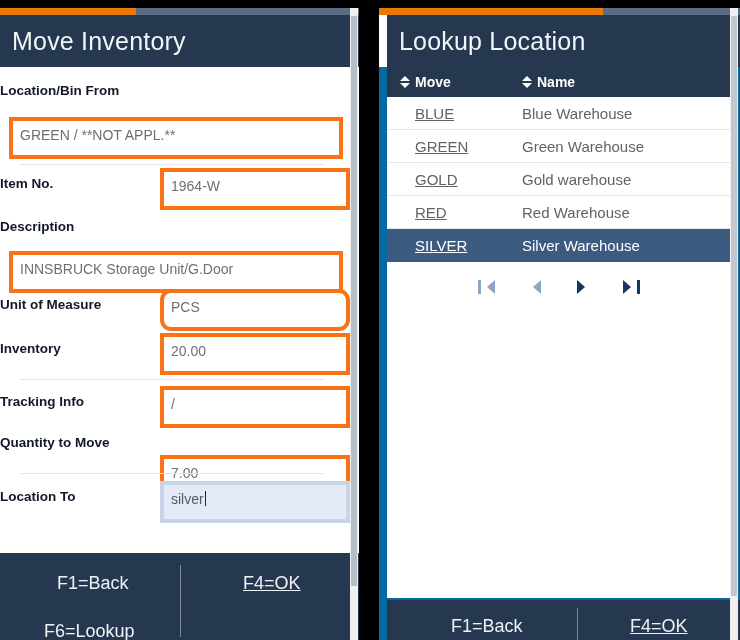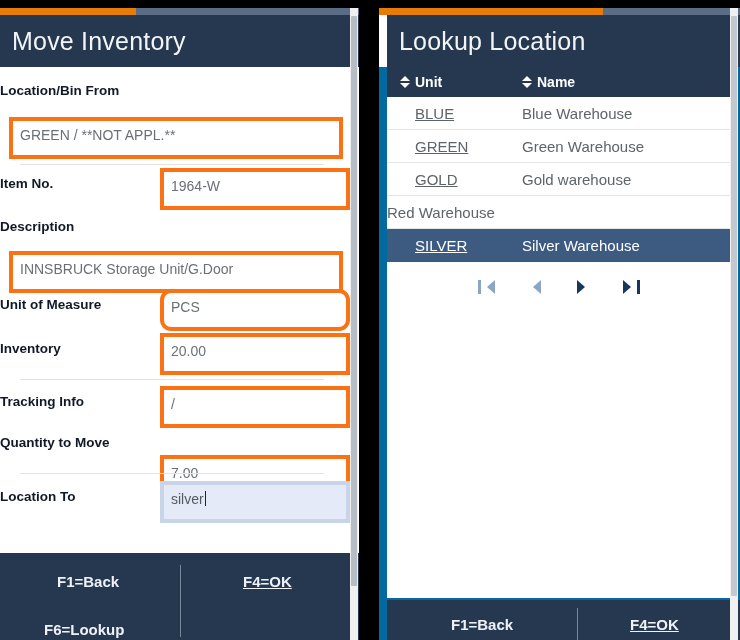--- a/index.html
+++ b/index.html
@@ -137,24 +137,23 @@
   .panel-left .footer { height: 95px; }
   .panel-right .footer { height: 48px; left: 8px; width: calc(100% - 8px); }
 
   .footer-grid {
     position: relative;
     width: 100%;
     height: 100%;
   }
   .fkey {
     position: absolute;
-    font-size: 15px;
+    font-size: 18px;
     color: #eef2f7;
     white-space: nowrap;
-    font-weight: bold;
   }
   .fkey.underline { text-decoration: underline; }
   .fdiv {
     position: absolute;
     width: 1px;
     background: #7b8899;
   }
 
   
   .table-wrap {
@@ -372,41 +371,42 @@
 
     <div class="titlebar">
       <div class="title">Lookup Location</div>
     </div>
 
     <div class="table-wrap">
 
       <div class="thead">
         <div class="th col-code">
           <span class="sort-ico"></span>
-          <span>Unit</span>
+          <span>Move</span>
         </div>
         <div class="th col-name">
           <span class="sort-ico"></span>
           <span>Name</span>
         </div>
       </div>
 
       <div class="trow">
         <div class="td col-code">BLUE</div>
         <div class="td col-name">Blue Warehouse</div>
       </div>
       <div class="trow">
         <div class="td col-code">GREEN</div>
         <div class="td col-name">Green Warehouse</div>
       </div>
       <div class="trow">
         <div class="td col-code">GOLD</div>
         <div class="td col-name">Gold warehouse</div>
       </div>
       <div class="trow">
+        <div class="td col-code">RED</div>
         <div class="td col-name">Red Warehouse</div>
       </div>
       <div class="trow selected">
         <div class="td col-code">SILVER</div>
         <div class="td col-name">Silver Warehouse</div>
       </div>
 
       <div class="pager">
         <div class="pg-btn pg-first">
           <span class="bar-l"></span>

